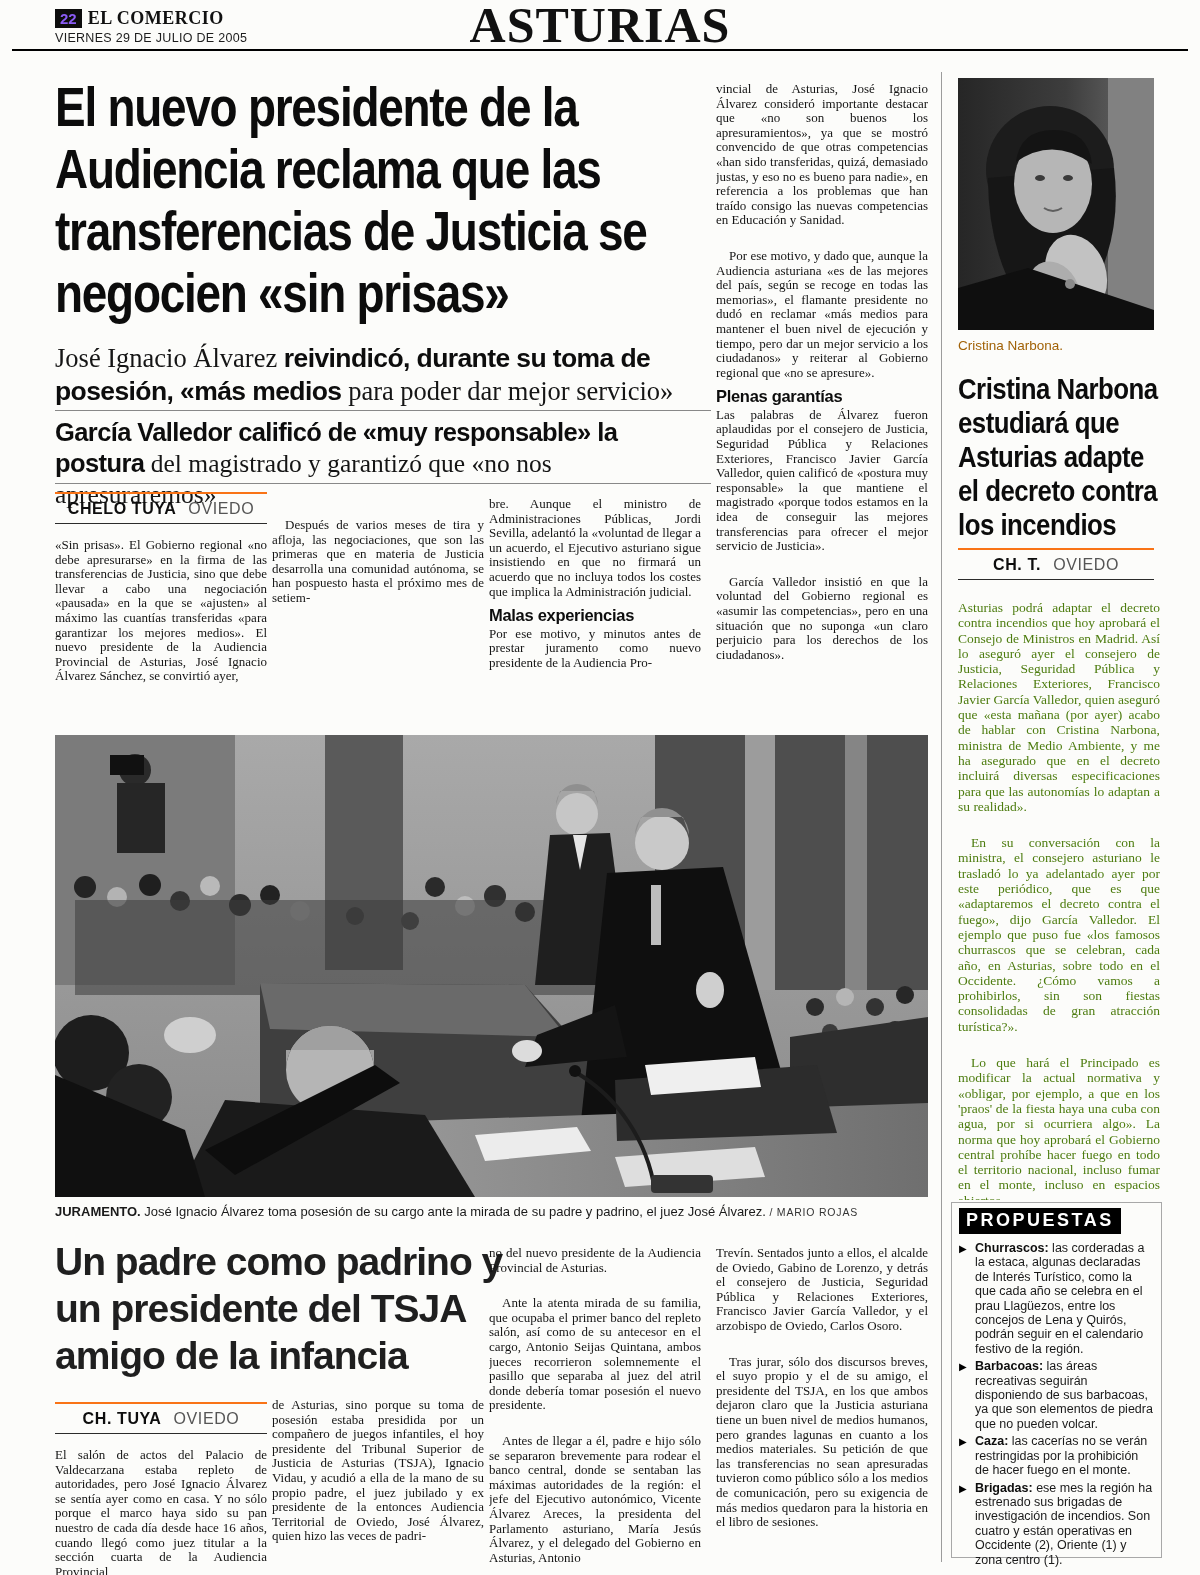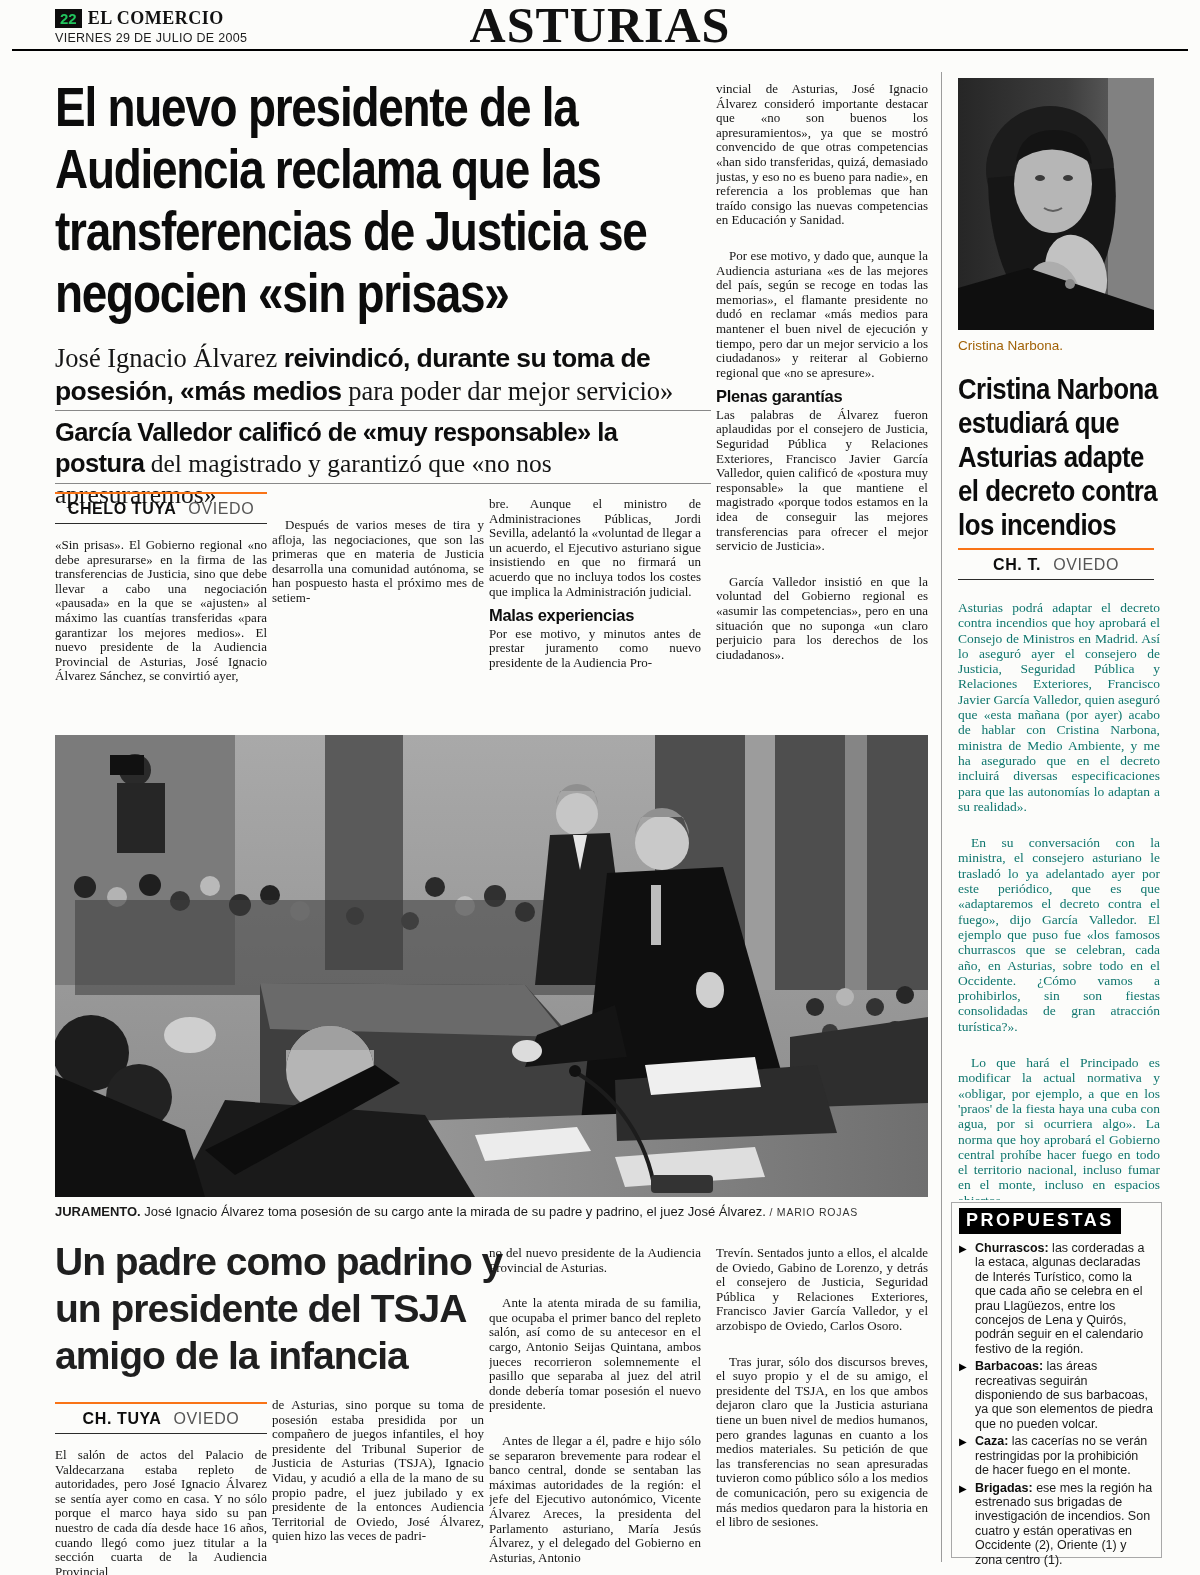--- a/index.html
+++ b/index.html
@@ -1,21 +1,21 @@
 <!DOCTYPE html>
 <html><head>
 <meta charset="utf-8">
 <style>
   html,body{margin:0;padding:0;background:#9a9a9a;}
   .page{position:relative;width:1200px;height:1575px;margin:0 auto;background:#fcfcfa;
         font-family:"Liberation Sans",sans-serif;color:#111;overflow:hidden;}
   
   .mast{position:absolute;left:55px;top:8px;}
   .mast-row{display:flex;align-items:center;gap:6px;}
-  .pagenum{background:#0d0d0d;color:#22c55e;font-weight:bold;font-size:15px;padding:1px 5px;}
+  .pagenum{background:#0d0d0d;color:#8b5cf6;font-weight:bold;font-size:15px;padding:1px 5px;}
   .brand{font-family:"Liberation Serif",serif;font-weight:bold;font-size:18px;letter-spacing:.5px;}
   .issuedate{font-size:12.5px;color:#1c1c1c;margin-top:2px;letter-spacing:.3px;}
   .section-title{position:absolute;left:0;right:0;top:-4px;text-align:center;
         font-family:"Liberation Serif",serif;font-weight:bold;font-size:50px;letter-spacing:1px;}
   .header-rule{position:absolute;left:12px;width:1176px;top:49px;height:2px;background:#000;}
   
   .headline{position:absolute;left:55px;top:76px;width:660px;overflow:visible;}
   .headline-inner{width:790px;transform:scaleX(.835);transform-origin:0 0;
         font-weight:bold;font-size:55px;line-height:62px;letter-spacing:-1.5px;color:#0c0c0c;}
   .deck1{position:absolute;left:55px;top:342px;width:656px;font-size:26.5px;line-height:33px;}
@@ -57,21 +57,21 @@
   .headline2{position:absolute;left:55px;top:1238px;width:450px;font-size:39px;font-weight:700;
         line-height:47px;letter-spacing:-1px;color:#1f1f1f;}
   
   .v-rule{position:absolute;left:941px;top:72px;width:1px;height:1490px;background:#9c9c9c;}
   .photo-sb{position:absolute;left:958px;top:78px;width:196px;height:252px;background:#444;}
   .sb-photocap{position:absolute;left:958px;top:338px;width:196px;font-size:13.5px;color:#a16207;}
   .sb-headline{position:absolute;left:958px;top:372px;width:200px;}
   .sb-headline-inner{width:233px;transform:scaleX(.86);transform-origin:0 0;font-weight:bold;
         font-size:30px;line-height:34px;letter-spacing:-.6px;color:#0c0c0c;}
   .sb-body{position:absolute;left:958px;top:600px;width:202px;height:600px;
-        font-family:"Liberation Serif",serif;font-size:13.5px;line-height:15.3px;color:#0f766e;overflow:hidden;}
+        font-family:"Liberation Serif",serif;font-size:13.5px;line-height:15.3px;color:#4d7c0f;overflow:hidden;}
   
   .proposals{position:absolute;left:951px;top:1202px;width:211px;height:356px;
         border:1px solid #a8a8a8;padding:5px 7px 6px;box-sizing:border-box;background:#fcfcfa;}
   .prop-title{display:inline-block;background:#000;color:#fff;font-weight:bold;font-size:18px;
         letter-spacing:2.5px;padding:2px 7px 3px;margin-bottom:7px;}
   .prop-item{position:relative;padding-left:16px;font-size:12.5px;line-height:14.4px;
         text-align:left;margin-bottom:3px;color:#1a1a1a;}
   .prop-bullet{position:absolute;left:0;top:1px;font-size:10px;color:#000;}
   .prop-term{font-weight:bold;color:#0d0d0d;}
 </style>

